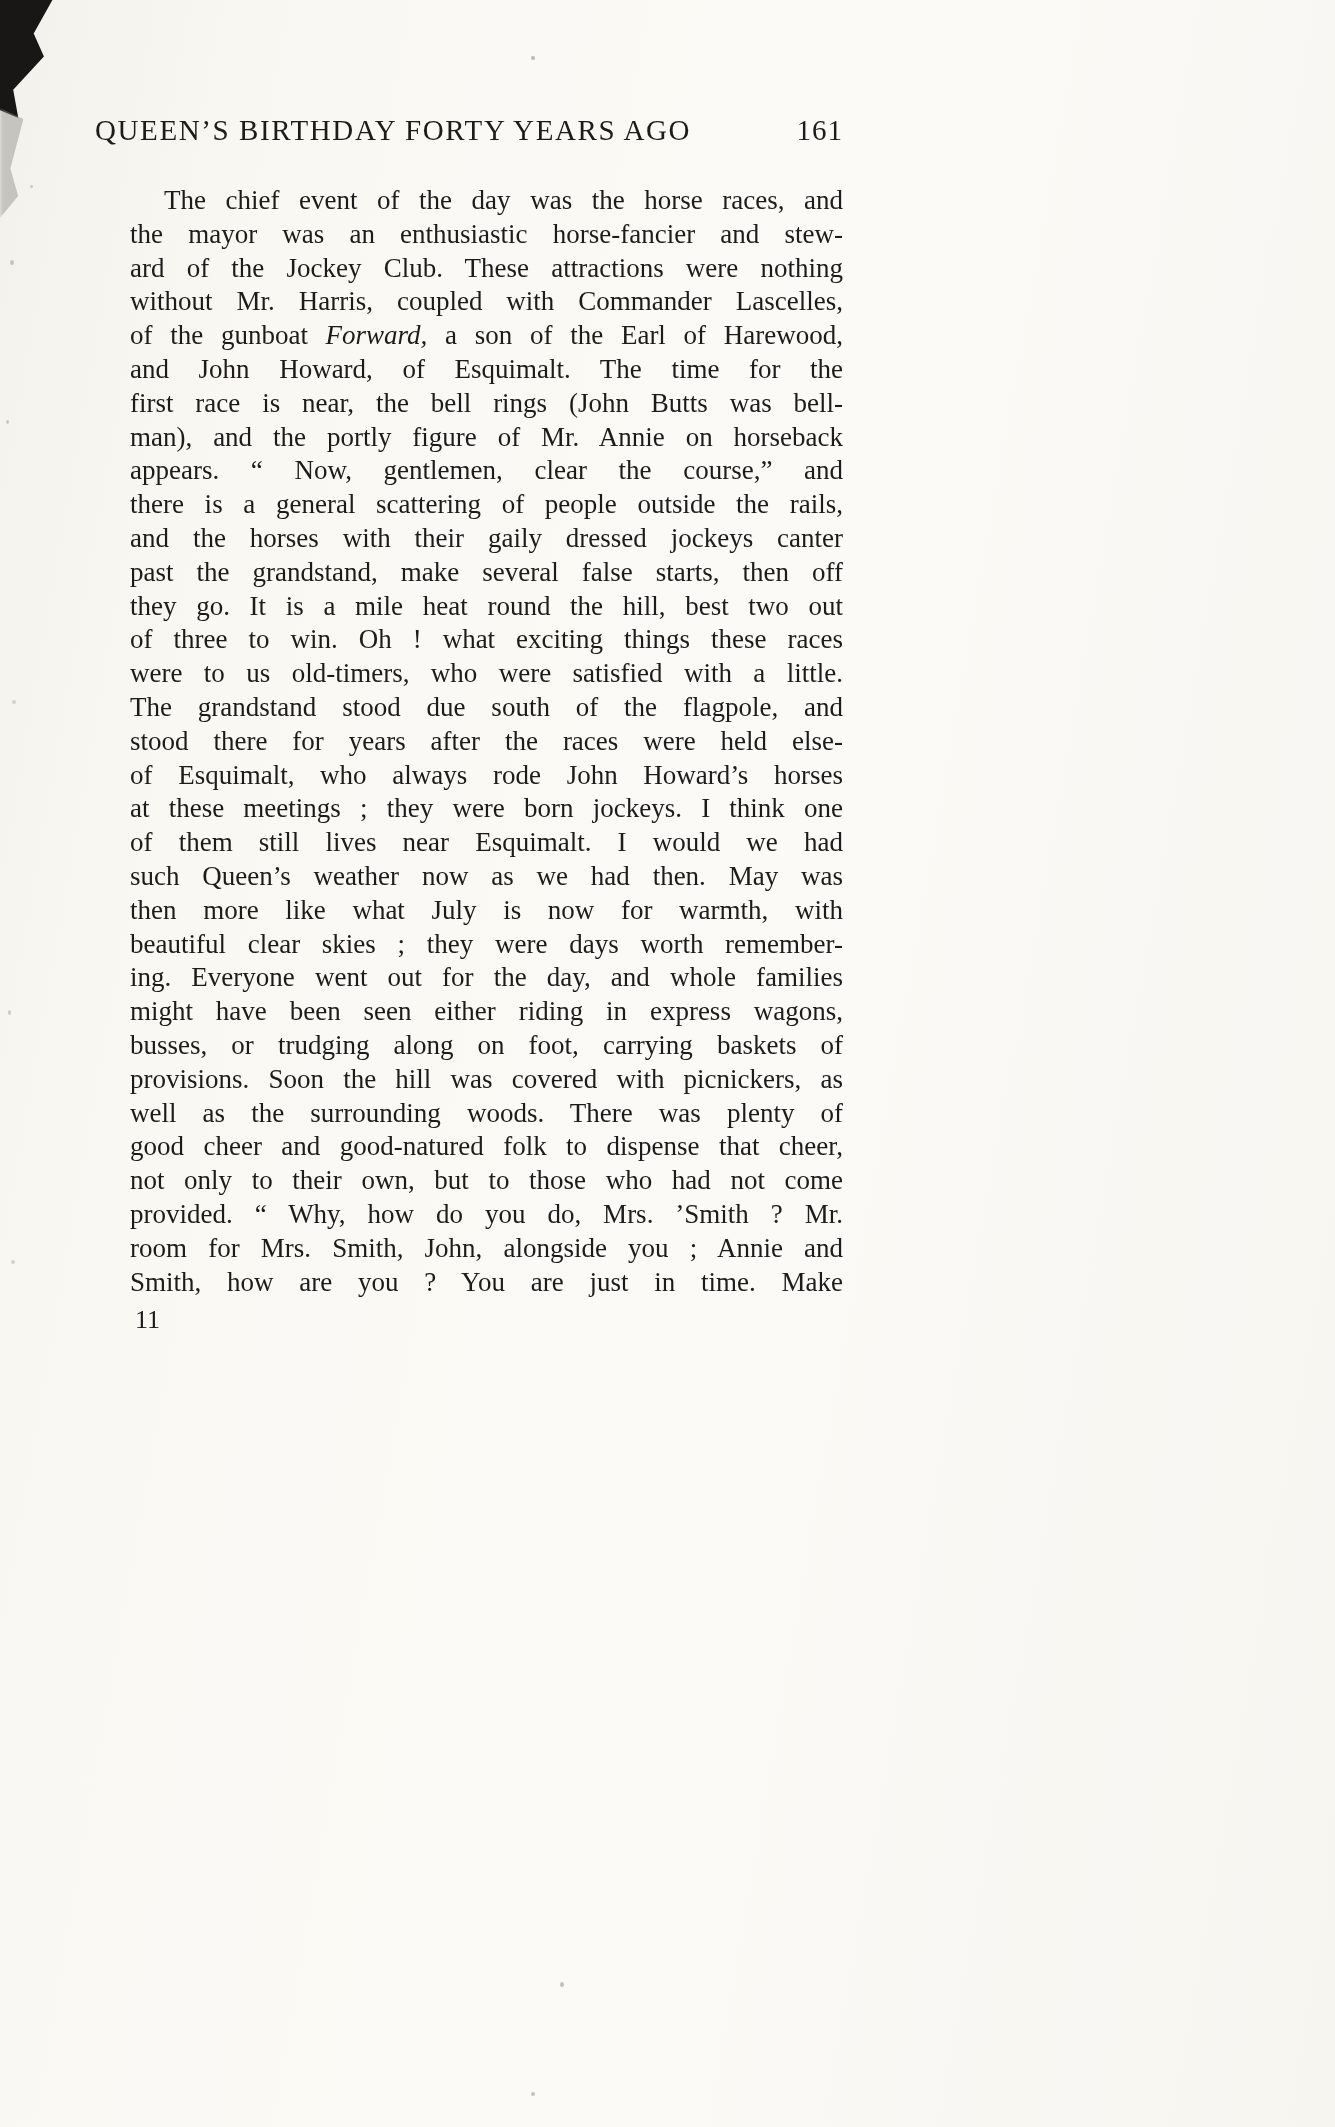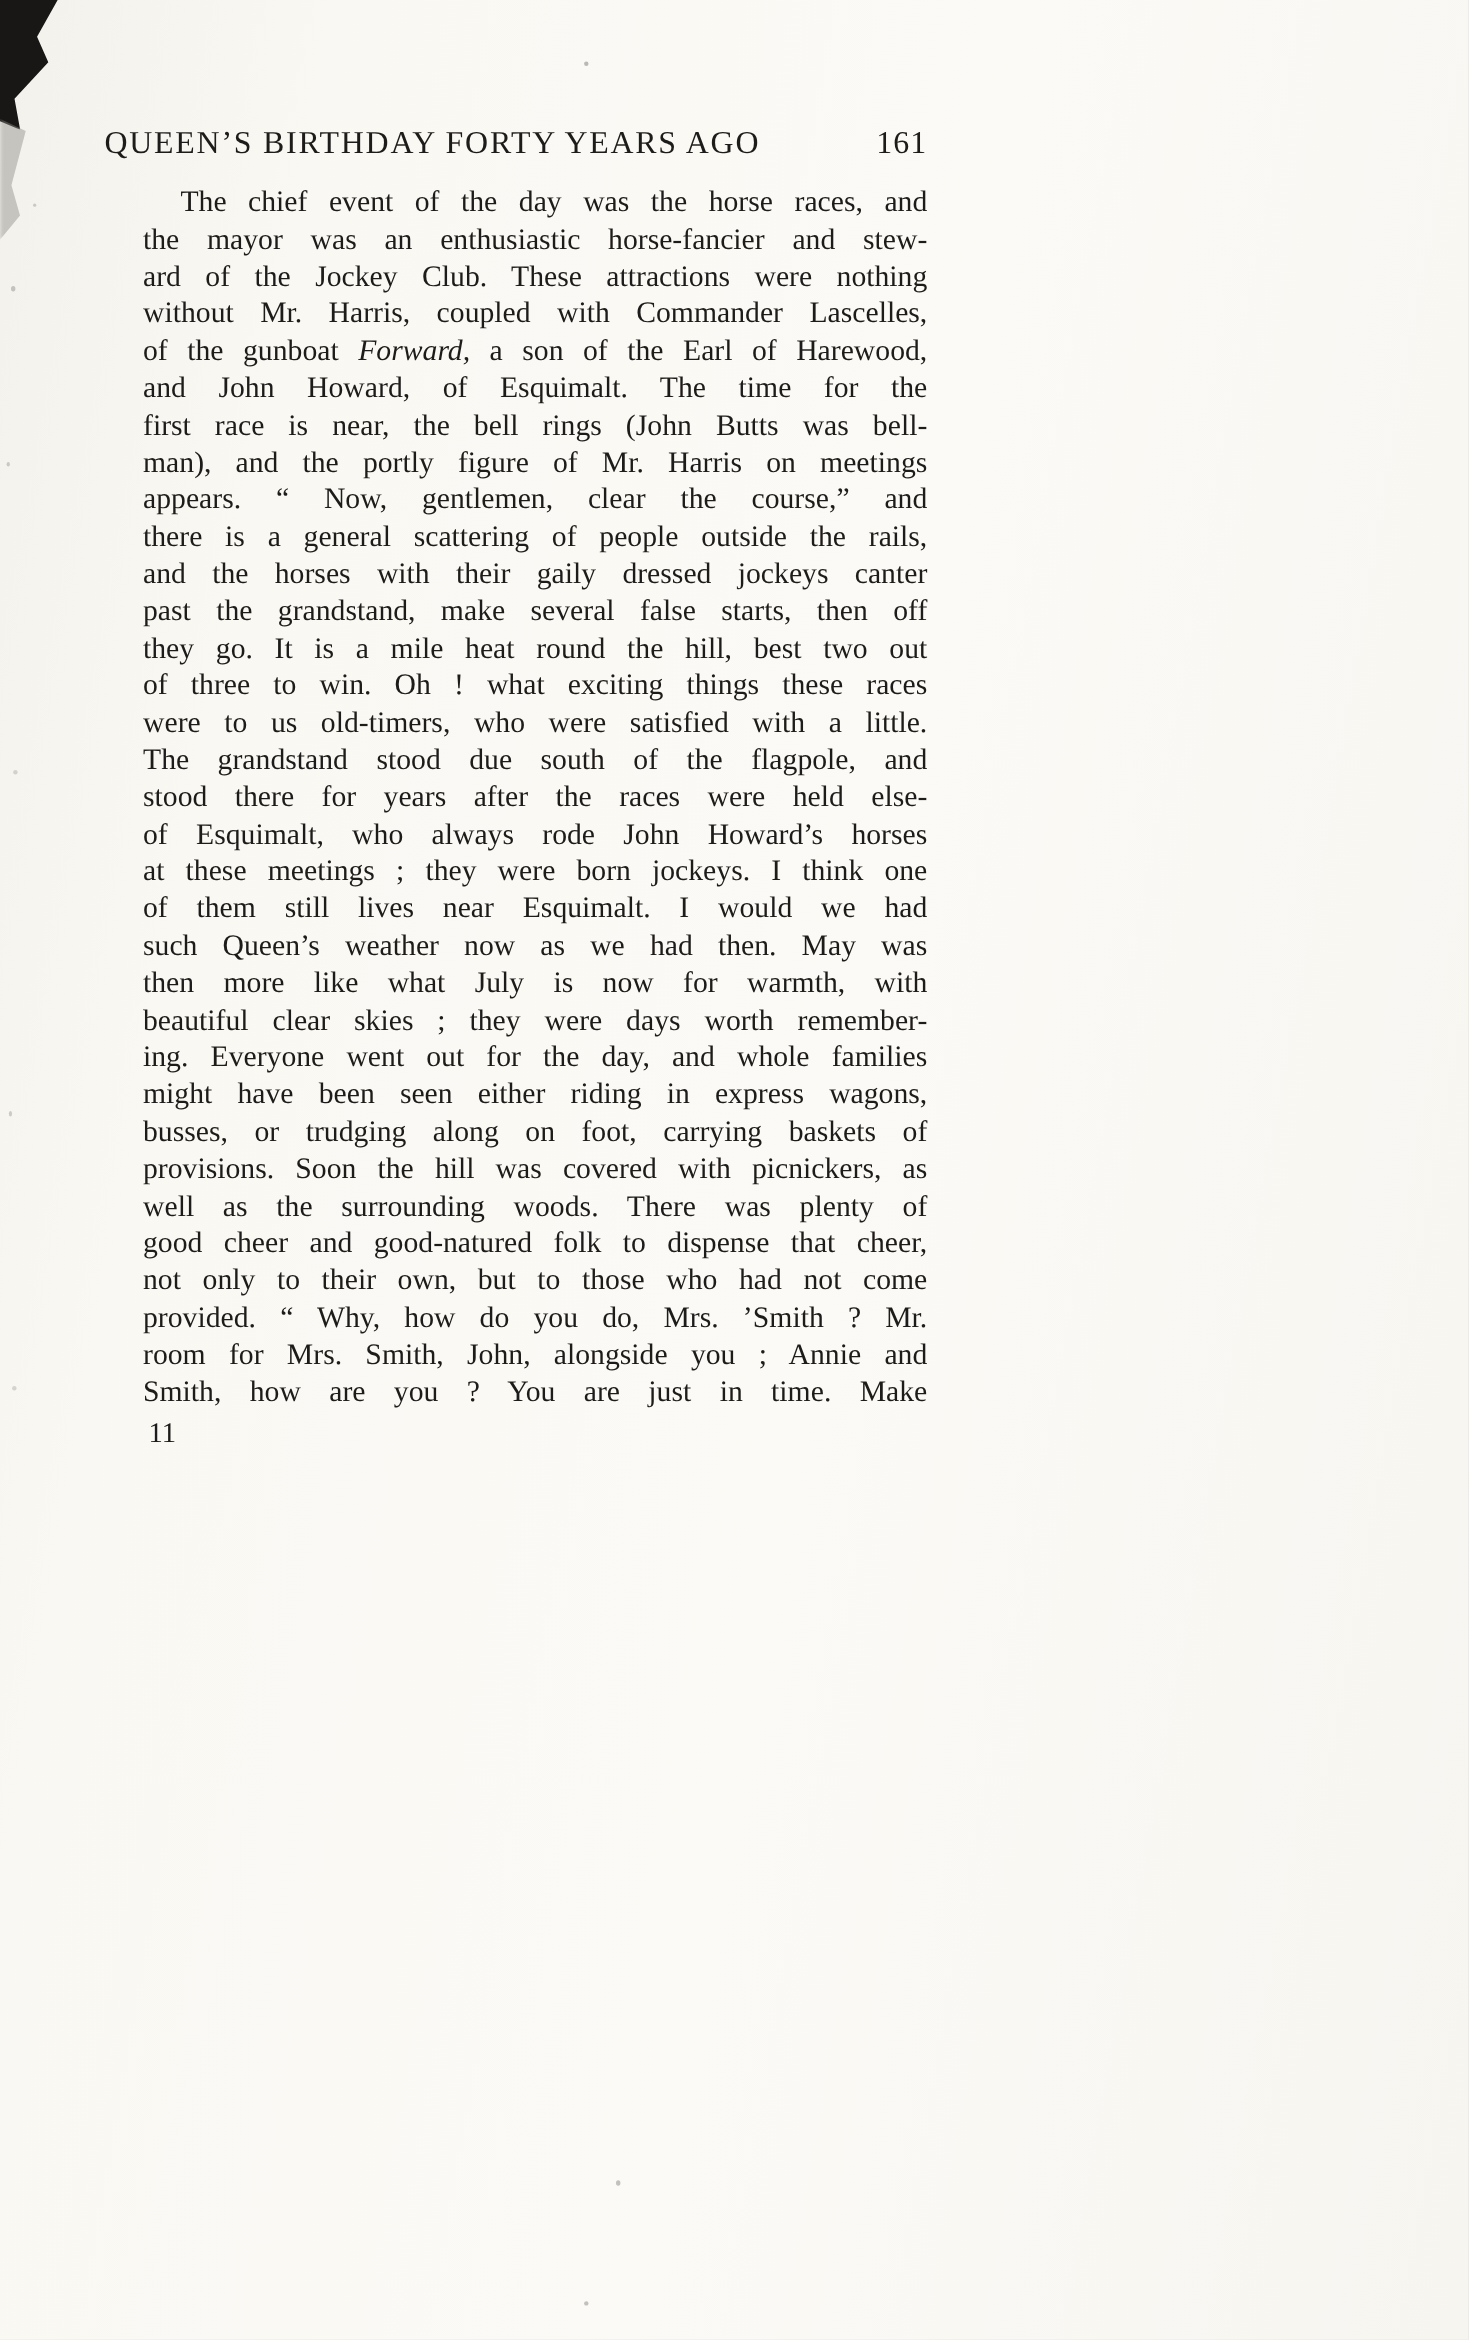--- a/index.html
+++ b/index.html
@@ -23,21 +23,21 @@
     top: 112px;
     width: 748px;
   }
   .header {
     display: flex;
     justify-content: space-between;
     align-items: baseline;
     font-size: 29px;
     line-height: 36px;
     letter-spacing: 1.6px;
-    margin-bottom: 19px;
+    margin-bottom: 36px;
     white-space: nowrap;
   }
   .header .pageno {
     letter-spacing: 1px;
     margin-left: 24px;
   }
   .body-text .line {
     font-size: 27px;
     line-height: 33.8px;
     text-align: justify;
@@ -119,21 +119,21 @@
 
     <div class="body-text" id="body-lines">
 
     <div class="line">The chief event of the day was the horse races, and</div>
         <div class="line">the mayor was an enthusiastic horse-fancier and stew-</div>
         <div class="line">ard of the Jockey Club.  These attractions were nothing</div>
         <div class="line">without Mr. Harris, coupled with Commander Lascelles,</div>
         <div class="line">of the gunboat <i>Forward,</i> a son of the Earl of Harewood,</div>
         <div class="line">and John Howard, of Esquimalt.  The time for the</div>
         <div class="line">first race is near, the bell rings (John Butts was bell-</div>
-        <div class="line">man), and the portly figure of Mr. Harris on meetings</div>
+        <div class="line">man), and the portly figure of Mr. Annie on horseback</div>
         <div class="line">appears.  “ Now, gentlemen, clear the course,” and</div>
         <div class="line">there is a general scattering of people outside the rails,</div>
         <div class="line">and the horses with their gaily dressed jockeys canter</div>
         <div class="line">past the grandstand, make several false starts, then off</div>
         <div class="line">they go.  It is a mile heat round the hill, best two out</div>
         <div class="line">of three to win.  Oh ! what exciting things these races</div>
         <div class="line">were to us old-timers, who were satisfied with a little.</div>
         <div class="line">The grandstand stood due south of the flagpole, and</div>
         <div class="line">stood there for years after the races were held else-</div>
         <div class="line">of Esquimalt, who always rode John Howard’s horses</div>

